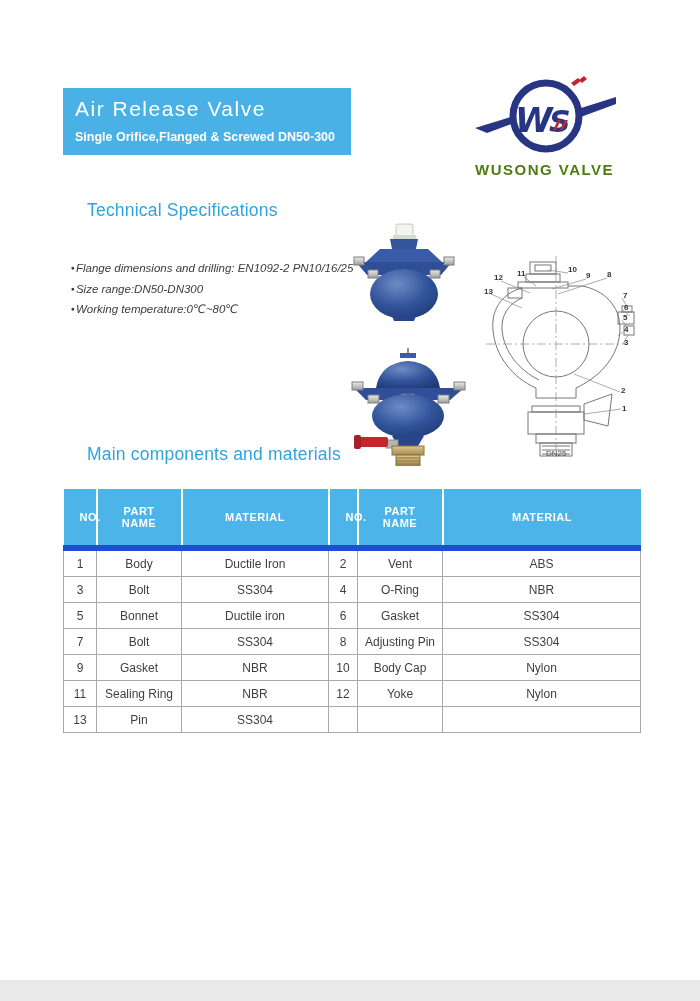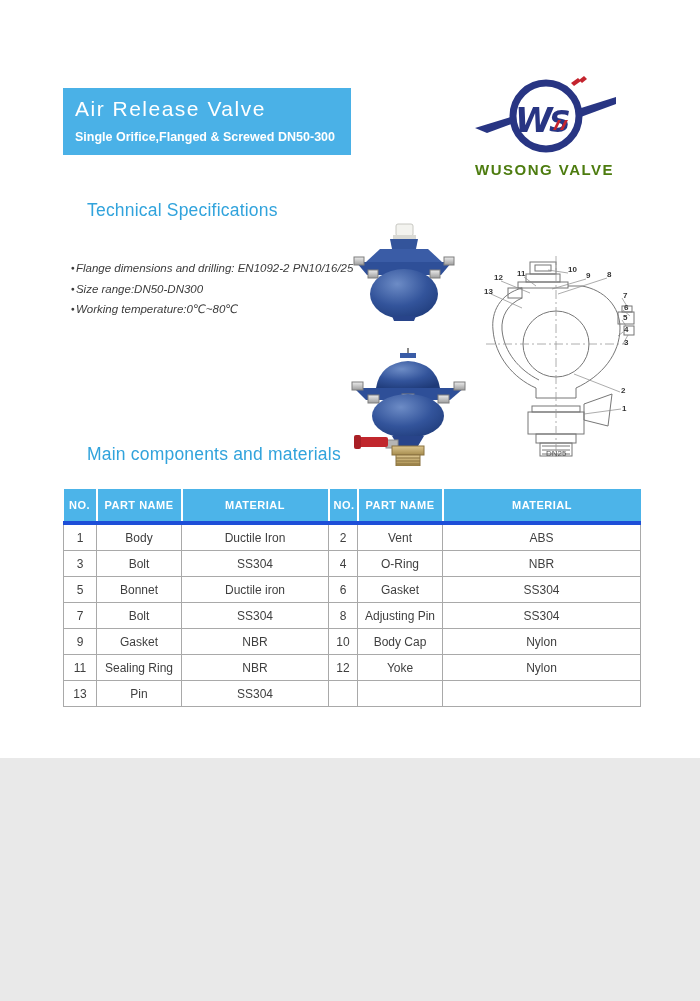--- a/index.html
+++ b/index.html
@@ -1,17 +1,17 @@
 <!DOCTYPE html>
 <html><head>
 <meta charset="utf-8">
 <style>
   html,body{margin:0;padding:0;background:#e9e9e9;}
   .page{
-    position:relative;width:700px;height:758px;background:#ffffff;margin:0 auto;
+    position:relative;width:700px;height:980px;background:#ffffff;margin:0 auto;
     font-family:"Liberation Sans","DejaVu Sans",sans-serif;overflow:hidden;color:#3f3f3f;
   }
   
   .banner{position:absolute;left:63px;top:88px;width:288px;height:67px;background:#4ab1e7;
     color:#fff;box-sizing:border-box;padding:9px 12px 0 12px;}
   .banner-title{font-size:21px;letter-spacing:1.5px;font-weight:normal;}
   .banner-sub{margin-top:9px;font-size:12.5px;font-weight:bold;display:flex;align-items:baseline;}
   .banner-model{margin-left:auto;padding-right:4px;}
   
   .logo-wrap{position:absolute;left:475px;top:74px;width:142px;height:104px;}
@@ -24,21 +24,21 @@
   
   .spec-list{position:absolute;left:71px;top:258px;width:300px;list-style:none;margin:0;padding:0;font-style:italic;}
   .spec-list li{font-size:11.5px;line-height:19.5px;color:#3b3b3b;white-space:nowrap;}
   .spec-list li::before{content:"\25CF";font-size:6.5px;vertical-align:2px;margin-right:1px;}
   
   .art{position:absolute;}
   
   table.comp{position:absolute;left:63px;top:489px;width:577px;border-collapse:collapse;
     table-layout:fixed;font-size:12px;color:#3f3f3f;}
   table.comp th{background:#4cb4e9;color:#fff;font-size:11px;font-weight:bold;letter-spacing:0.5px;
-    height:24px;border-left:2px solid #fff;border-bottom:4px solid #1d4ed8;padding:4px;text-align:center;}
+    height:24px;border-left:2px solid #fff;border-bottom:6px solid #1d4ed8;padding:16px;text-align:center;}
   table.comp th:first-child{border-left:none;}
   table.comp td{border:1px solid #a9a9a9;height:25px;text-align:center;padding:0 2px;
     white-space:nowrap;overflow:hidden;}
 </style>
 </head>
 <body>
 
 <div class="page">
 
   <div class="banner">

